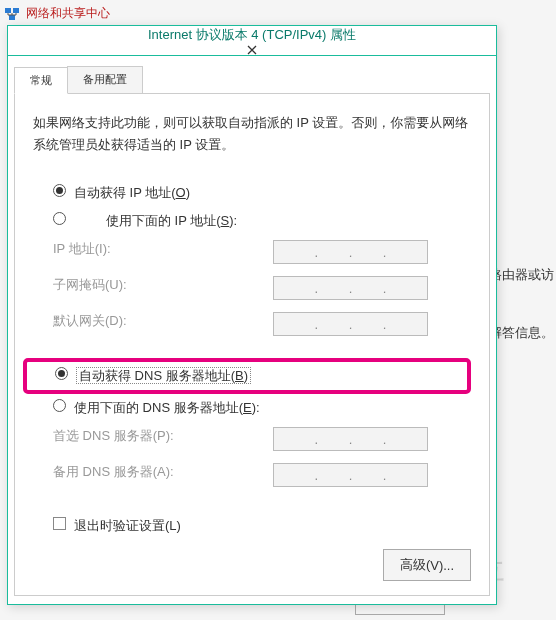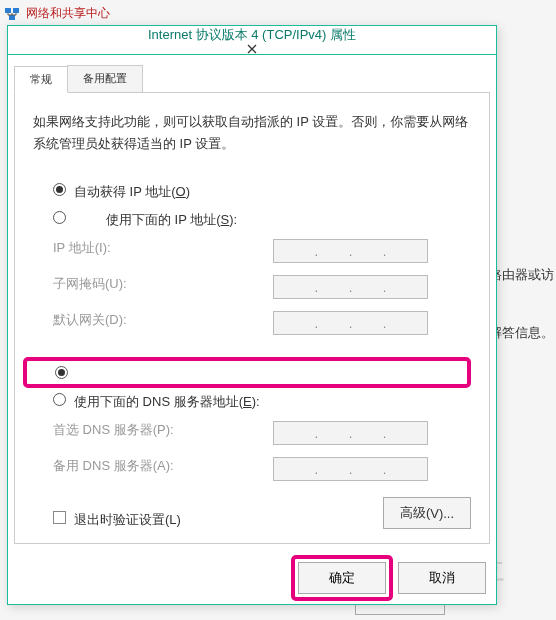--- a/index.html
+++ b/index.html
@@ -304,20 +304,23 @@
             <span class="dot">.</span>
             <span class="dot">.</span>
           </span>
       </div>
 
       <div class="spacer-small"></div>
 
       <div class="highlight">
         <div class="radio-row" style="padding-left:20px;">
           <span class="radio checked"></span>
+          <span class="radio-label">
+            <span class="boxed"><span>自动获得 DNS 服务器地址(</span><span class="shortcut">B</span><span>)</span></span>
+          </span>
         </div>
       </div>
       <div class="radio-row" style="padding-left:20px;">
         <span class="radio"></span>
         <span class="radio-label">
           <span>使用下面的 DNS 服务器地址(</span><span class="shortcut">E</span><span>):</span>
         </span>
       </div>
 
       <div class="input-row">
@@ -352,19 +355,13 @@
         <div class="btn">
           <span>高级(</span>
             <span class="shortcut">V</span>
             <span>)...</span>
         </div>
       </div>
 
     </div>
   </div>
 
-  <div class="dialog-footer">
-    <span class="ok-highlight">
-      <div class="btn">确定</div>
-    </span>
-    <div class="btn">取消</div>
-  </div>
 </div>
 
 </body></html>

